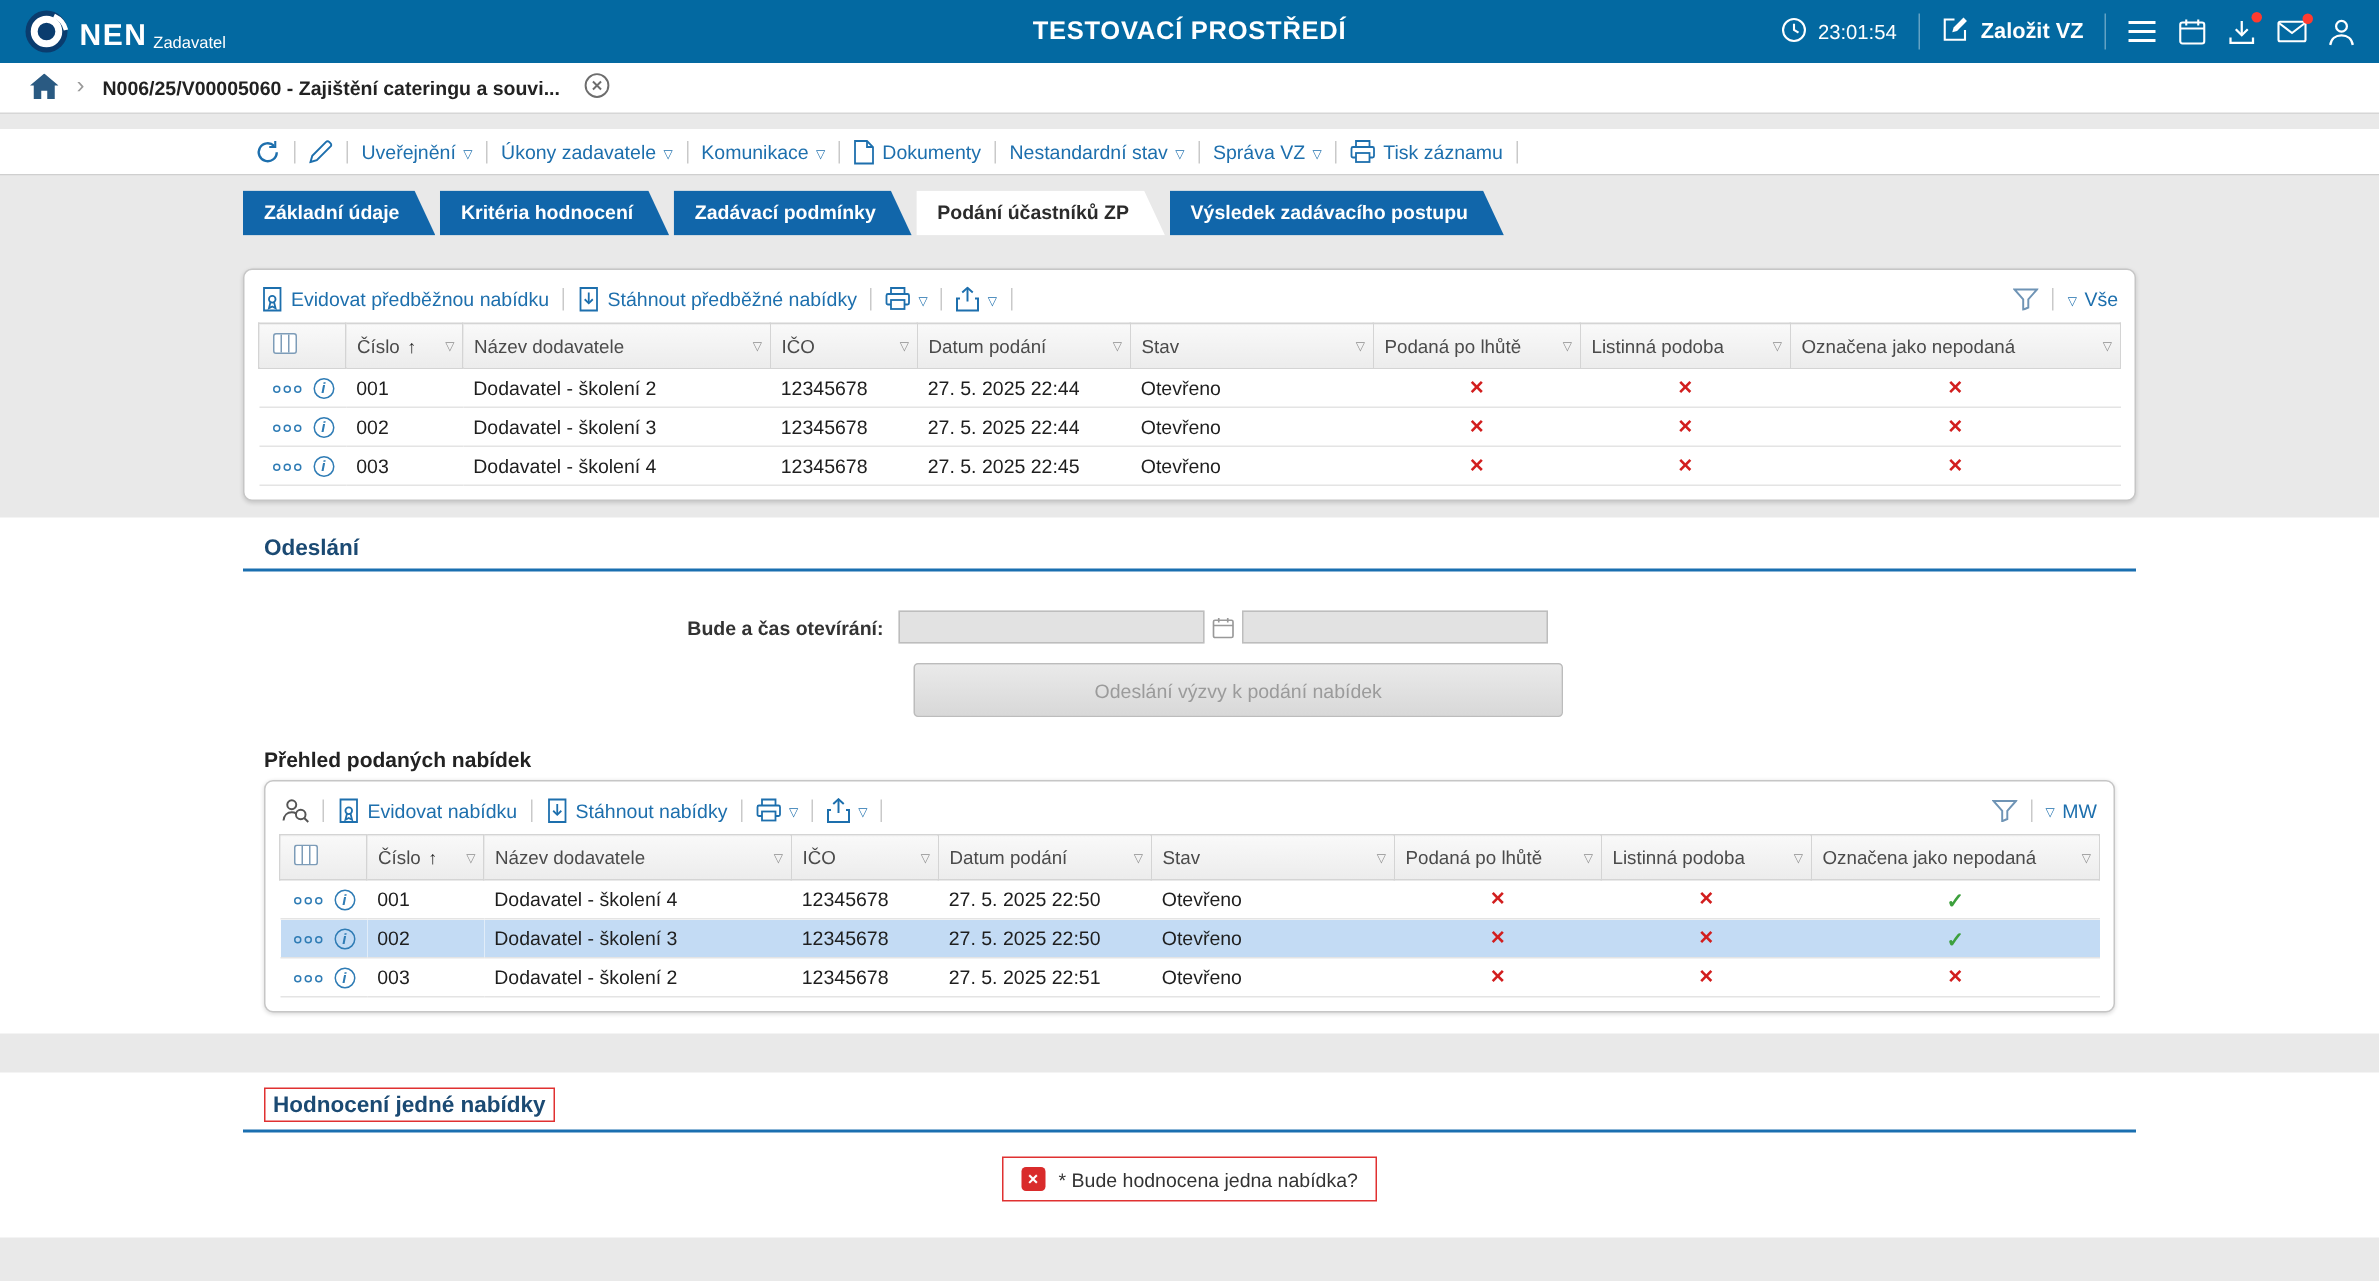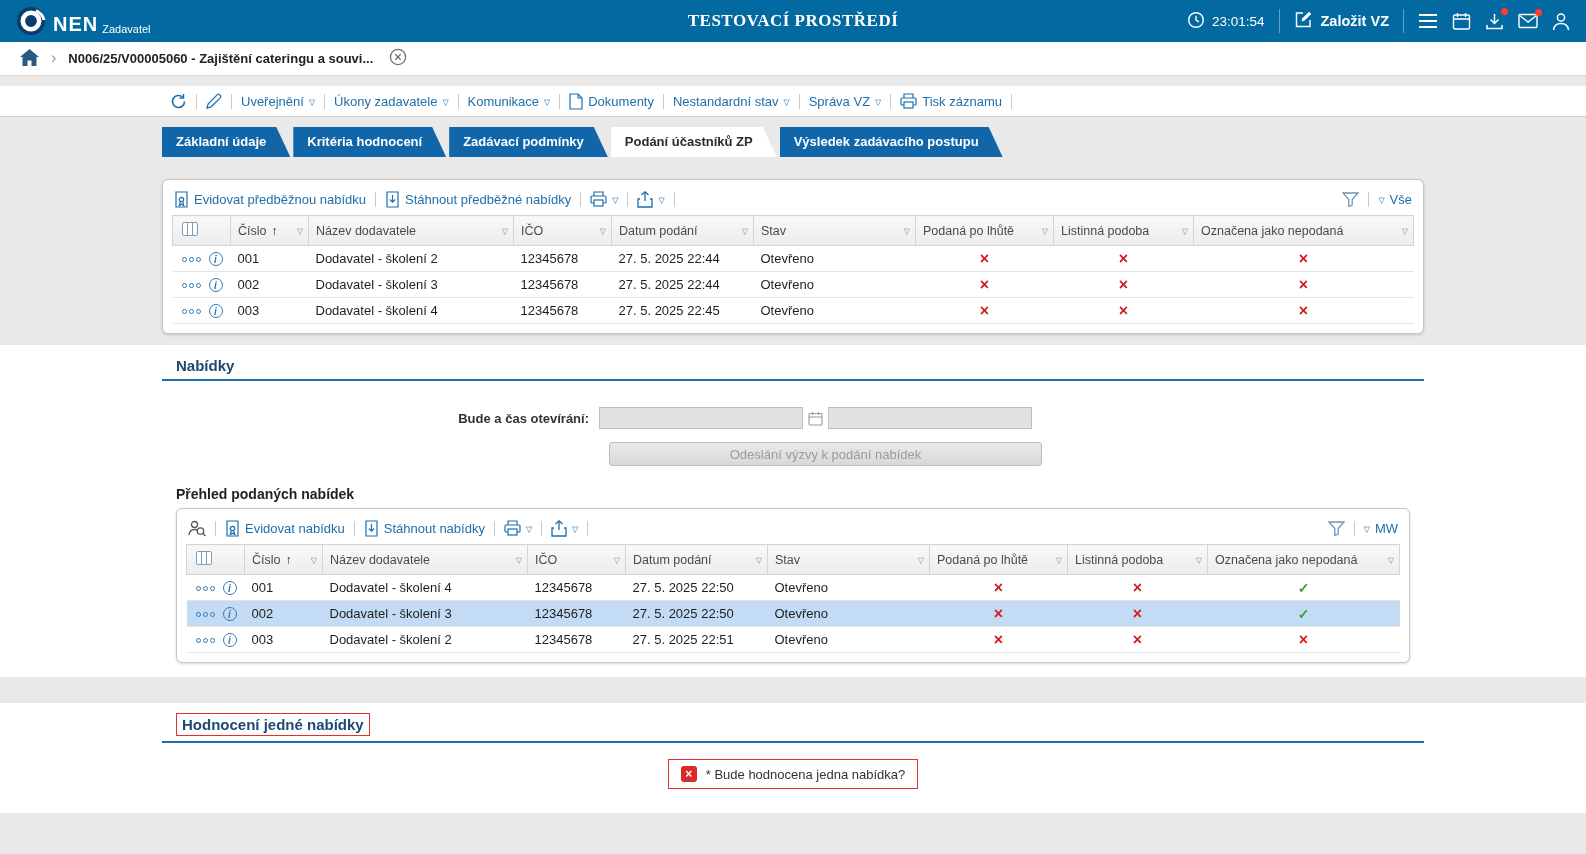--- a/index.html
+++ b/index.html
@@ -6,21 +6,21 @@
   html,body { width:1586px; height:854px; overflow:hidden; }
   body { font-family:"Liberation Sans", sans-serif; background:#e9e9e9; font-size:13px; color:#333; }
   a { text-decoration:none; cursor:pointer; }
 
   
   .topbar { height:42px; background:#0369a1; display:flex; align-items:center; padding:0 16px; position:relative; color:#fff; }
   .brand { display:flex; align-items:flex-end; gap:7px; cursor:pointer; }
   .logo { display:flex; }
   .brand-name { font-size:20px; font-weight:bold; letter-spacing:1px; line-height:24px; }
   .brand-sub { font-size:11px; padding-bottom:1px; margin-left:-3px; }
-  .env-title { position:absolute; left:50%; transform:translateX(-50%); font-size:17px; font-weight:bold; letter-spacing:.5px;font-family:Liberation Serif, serif; }
+  .env-title { position:absolute; left:50%; transform:translateX(-50%); font-size:17px; font-weight:bold; letter-spacing:.5px; }
   .top-actions { margin-left:auto; display:flex; align-items:center; gap:14px; }
   .top-time { display:flex; align-items:center; gap:7px; font-size:13.5px; }
   .tsep { width:1px; height:24px; background:rgba(255,255,255,.38); }
   .create-vz { display:flex; align-items:center; gap:8px; font-weight:bold; font-size:14.5px; color:#fff; }
   .icon-btn { position:relative; display:flex; cursor:pointer; }
   .badge { position:absolute; top:-4px; right:-4px; width:7px; height:7px; border-radius:50%; background:#ff3b30; }
 
   
   .breadcrumb { height:34px; background:#fff; border-bottom:1px solid #d6d6d6; display:flex; align-items:center; padding:0 20px; gap:12px; }
   .crumb-chevron { color:#9a9a9a; font-size:16px; margin-top:-2px; }
@@ -87,21 +87,21 @@
 
   
   .form-row { display:flex; align-items:center; margin:13px 0; }
   .form-row:first-of-type { margin-top:20px; }
   .form-label { width:437px; text-align:right; padding-right:10px; font-weight:bold; color:#333; flex:none; }
   .field-group { width:433px; display:flex; align-items:center; gap:5px; }
   .fld { flex:1; height:22px; border:1px solid #bdbdbd; background:#f1f1f1; font-weight:bold; font-size:13px;
          padding:0 7px; font-family:inherit; color:#222; min-width:0; }
   .fld:disabled { background:#e2e2e2; }
   .cal-ic { display:flex; cursor:pointer; flex:none; }
-  .disabled-btn { width:433px; margin-left:447px; height:24px; background:linear-gradient(#eaeaea,#d8d8d8);
+  .disabled-btn { width:433px; margin-left:447px; height:36px; background:linear-gradient(#eaeaea,#d8d8d8);
                   border:1px solid #bcbcbc; border-radius:3px; color:#9b9b9b; font-size:13px; font-family:inherit; }
 
   
   .validation-wrap { text-align:center; margin-top:16px; }
   .validation-box { display:inline-flex; align-items:center; gap:9px; border:1px solid #e03131; padding:6px 12px; background:#fff; color:#333; }
   .err-ic { width:16px; height:16px; background:#d92b2b; color:#fff; border-radius:3px; font-weight:bold; font-size:12px;
             display:inline-flex; align-items:center; justify-content:center; flex:none; }
 </style>
 </head>
 <body>
@@ -390,21 +390,21 @@
           <td class="center"><span class="mark no">×</span></td>
           <td class="center"><span class="mark no">×</span></td>
           <td class="center"><span class="mark no">×</span></td>
         </tr>
       </tbody>
   </table>
 </div>
 
 <section class="white-sec sec1">
   <div class="content">
-    <h2 class="sec-title">Nabídky</h2>
+    <h2 class="sec-title">Odeslání</h2>
     <div class="sec-underline"></div>
 
     <div class="form-row">
     </div>
 
     <div class="form-row">
       <label class="form-label">Bude a čas otevírání:</label>
       <div class="field-group">
         <input class="fld" disabled="" style="">
         <span class="cal-ic">

